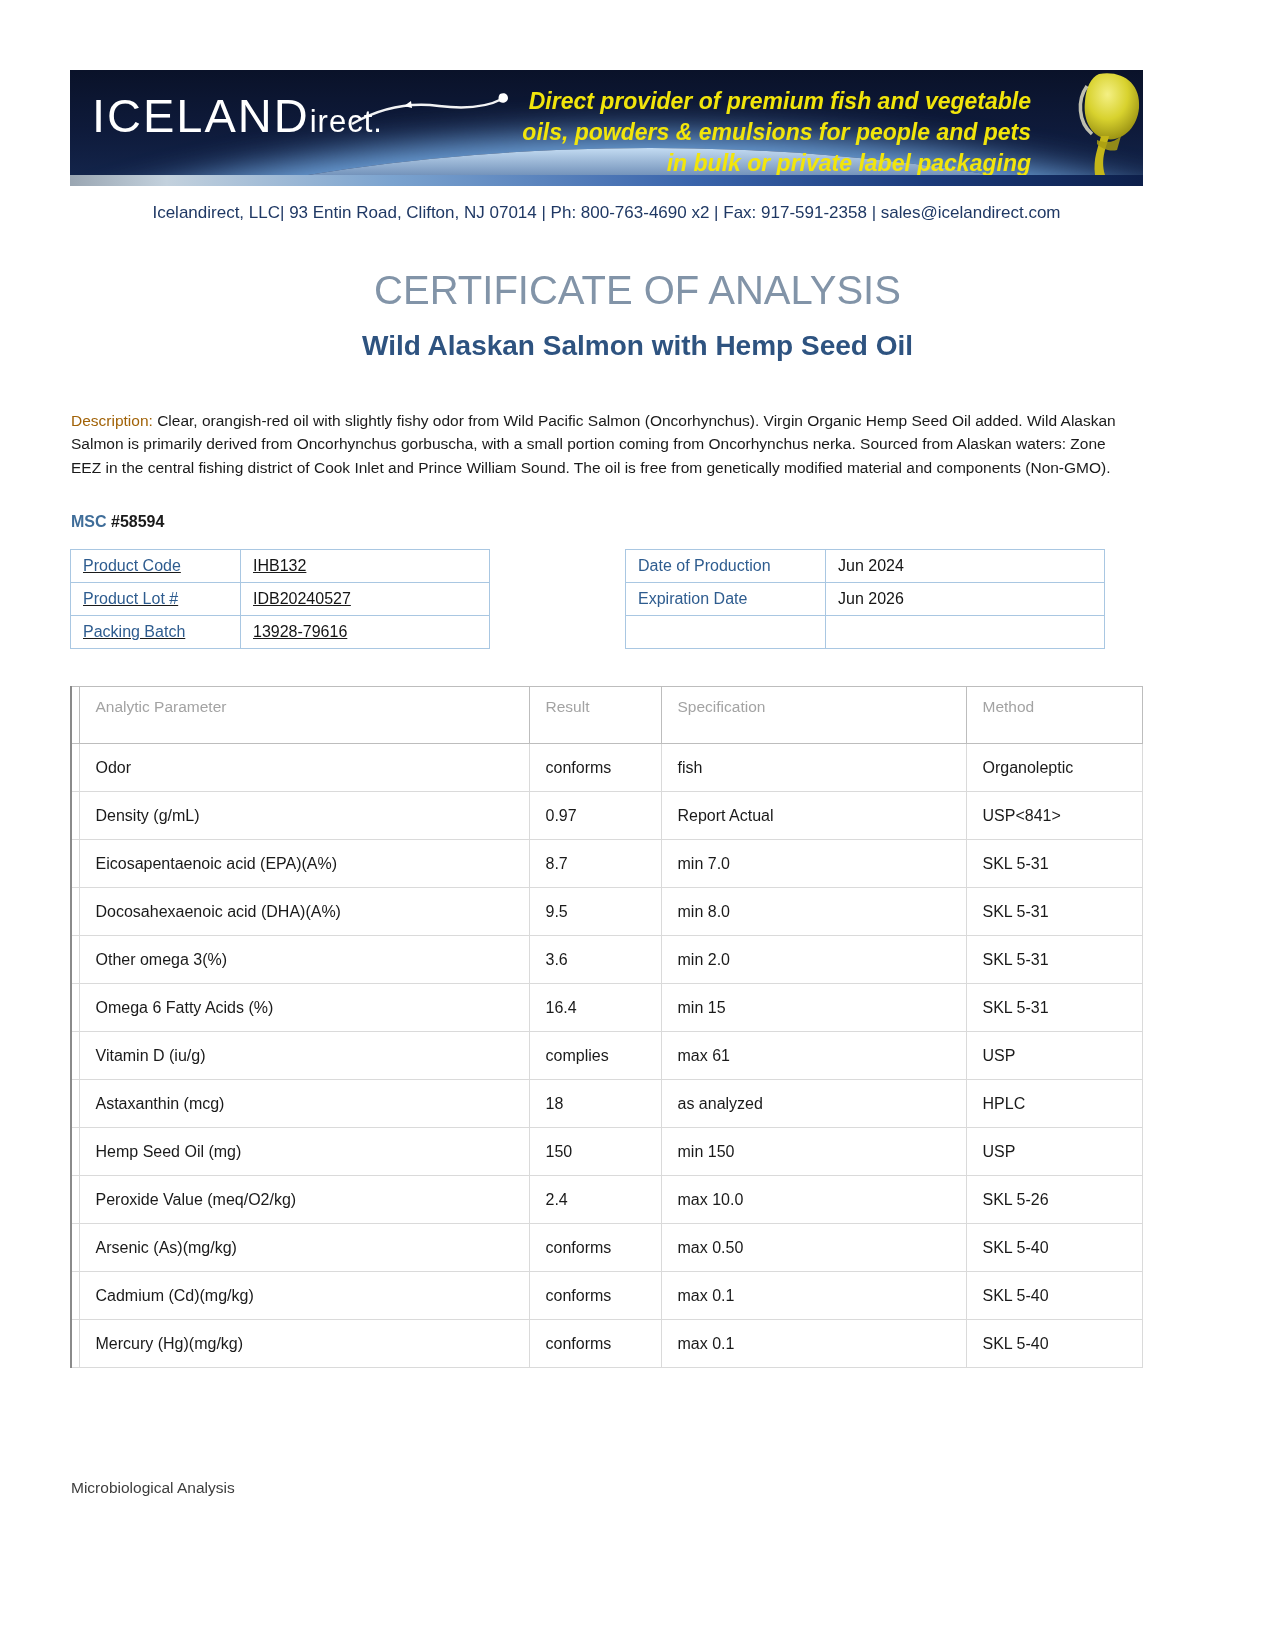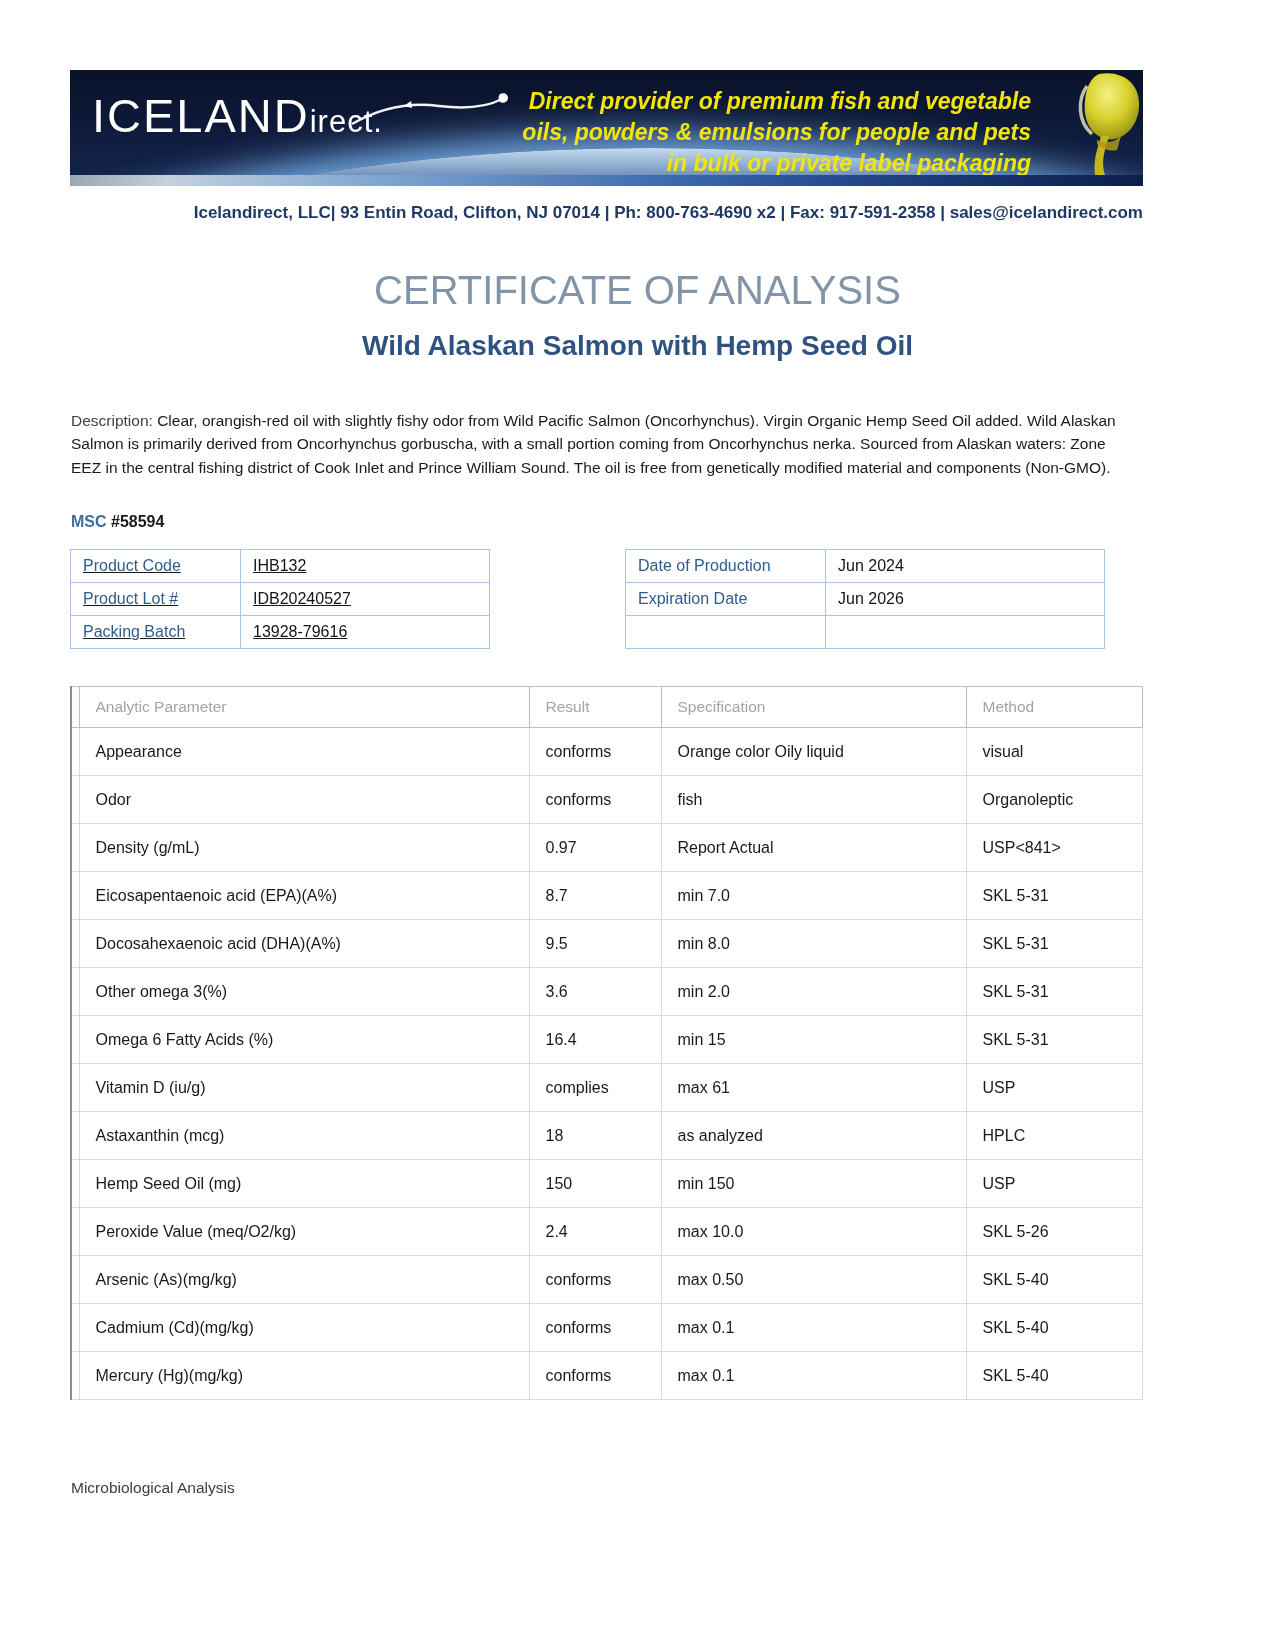--- a/index.html
+++ b/index.html
@@ -19,53 +19,53 @@
   .logo-main{font-size:47px;font-weight:400;letter-spacing:2px;}
   .logo-suffix{font-size:31px;font-weight:400;letter-spacing:1px;}
   .swoosh{position:absolute;left:252px;top:2px;width:190px;height:42px;}
   .tagline{position:absolute;right:112px;top:16px;text-align:right;color:#f2e50b;
     font-style:italic;font-weight:700;font-size:23px;line-height:1.34;}
   .oil-drop{position:absolute;right:2px;top:0;width:94px;height:105px;}
   .banner-strip{position:absolute;left:0;right:0;bottom:0;height:11px;
     background:linear-gradient(90deg,#9aa6b2 0%,#c3d1dd 9%,#7ba3cf 30%,#3a64ab 58%,#1b3a7a 80%,#0d1f4a 100%);}
 
   
-  .contact{position:absolute;top:203px;left:70px;width:1073px;text-align:right;
-    color:#1f3864;font-weight:700;font-size:17px;}
+  .contact{position:absolute;top:203px;left:70px;width:1073px;text-align:center;
+    color:#1f3864;font-weight:400;font-size:17px;}
 
   
   .title{position:absolute;top:268px;left:0;width:100%;text-align:center;
     font-size:40px;font-weight:500;letter-spacing:0px;color:#8294a8;}
   .subtitle{position:absolute;top:330px;left:0;width:100%;text-align:center;
     font-size:28px;font-weight:600;color:#2e5380;}
 
   
   .description{position:absolute;top:409px;left:71px;width:1068px;
     font-size:15.5px;line-height:1.5;color:#1a1a1a;}
-  .desc-label{color:#404040;}
+  .desc-label{color:#a16207;}
 
   
   .msc{position:absolute;top:513px;left:71px;font-size:16px;font-weight:600;}
   .msc-label{color:#3f6d99;}
   .msc-num{color:#1a1a1a;}
 
   
   .info-table{position:absolute;top:549px;border-collapse:collapse;table-layout:fixed;font-size:16px;}
   #left-info{left:70px;width:420px;text-decoration:underline;}
   #right-info{left:625px;width:480px;}
   .info-table td{border:1px solid #a9c7e2;height:32px;padding:0 6px 0 12px;vertical-align:middle;
     overflow:hidden;white-space:nowrap;}
   .info-label{color:#2e5c8f;}
   .info-value{color:#141414;font-weight:500;}
 
   
   .analysis{position:absolute;top:686px;left:70px;width:1071px;border-collapse:collapse;
     table-layout:fixed;font-size:16px;color:#1a1a1a;border-left:2px solid #8a8a8a;}
   .analysis th{height:40px;text-align:left;font-weight:400;font-size:15.5px;color:#a3a3a3;
-    border:1px solid #bdbdbd;padding:0 6px 0 16px;vertical-align:middle;}
+    border:1px solid #bdbdbd;padding:0 6px 16px 16px;vertical-align:middle;}
   .analysis th.spacer{padding:0;}
   .analysis td{height:47px;border:1px solid #dadada;padding:0 6px 0 16px;vertical-align:middle;
     background:#ffffff;}
   .analysis td.spacer{padding:0;}
   .analysis tbody tr td{border-top:none;}
 
   
   .footer{position:absolute;top:1479px;left:71px;font-size:15.5px;color:#3d3d3d;}
 </style>
 </head>
@@ -171,27 +171,20 @@
       <th class="spacer"></th>
       <th>Analytic Parameter</th>
       <th>Result</th>
       <th>Specification</th>
       <th>Method</th>
     </tr>
   </thead>
   <tbody id="analysis-body">
       <tr>
         <td class="spacer"></td>
-        <td>Appearance</td>
-        <td>conforms</td>
-        <td>Orange color Oily liquid</td>
-        <td>visual</td>
-      </tr>
-      <tr>
-        <td class="spacer"></td>
         <td>Odor</td>
         <td>conforms</td>
         <td>fish</td>
         <td>Organoleptic</td>
       </tr>
       <tr>
         <td class="spacer"></td>
         <td>Density (g/mL)</td>
         <td>0.97</td>
         <td>Report Actual</td>

